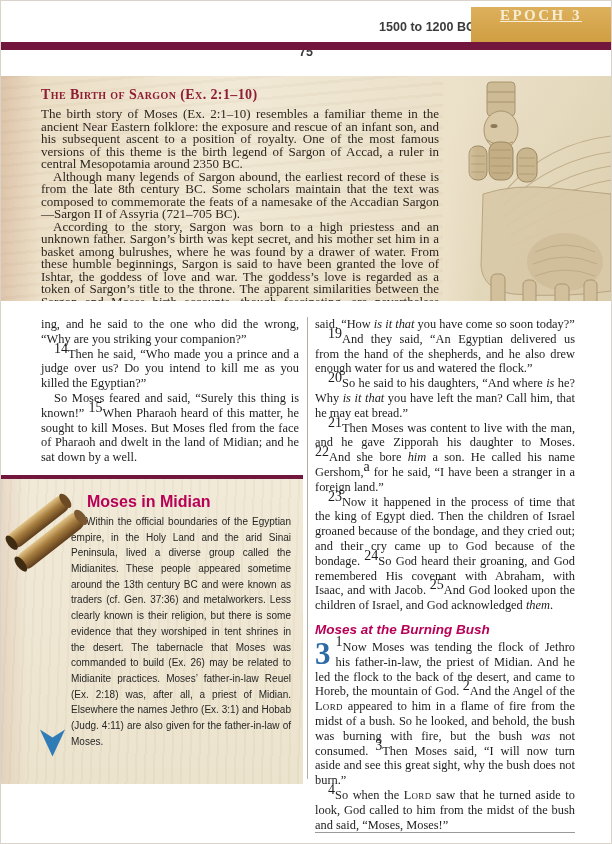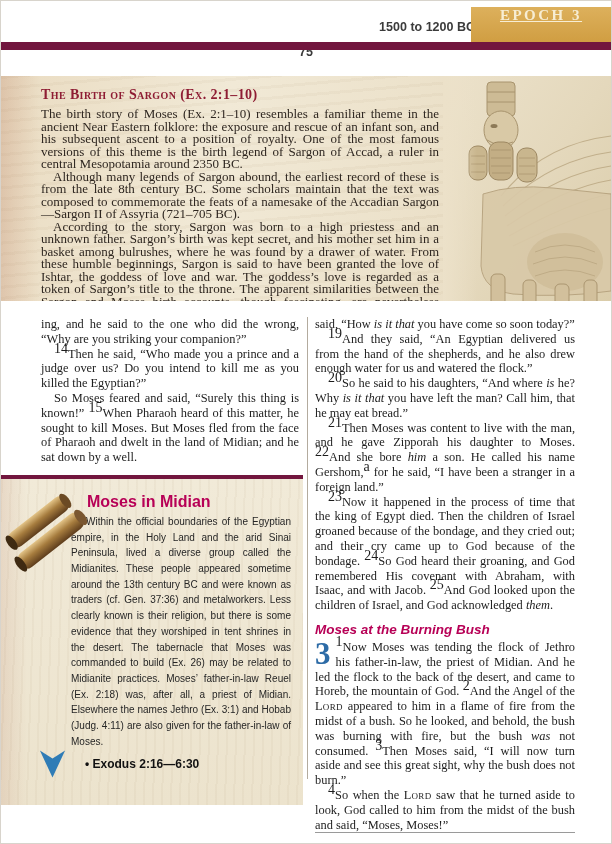--- a/index.html
+++ b/index.html
@@ -185,21 +185,20 @@
         </div>
         <h3 class="t-title">Moses in Midian</h3>
         <div class="t-body">
             <p class="ind">Within the official boundaries of the Egyptian empire, in the Holy Land and the arid Sinai Peninsula, lived a diverse group called the Midianites. These people appeared sometime around the 13th century BC and were known as traders (cf. Gen. 37:36) and metalworkers. Less clearly known is their religion, but there is some evidence that they worshiped in tent shrines in the desert. The tabernacle that Moses was commanded to build (Ex. 26) may be related to Midianite practices. Moses’ father-in-law Reuel (Ex. 2:18) was, after all, a priest of Midian. Elsewhere the names Jethro (Ex. 3:1) and Hobab (Judg. 4:11) are also given for the father-in-law of Moses.</p>
           </div>
         <div class="t-arrow">
           <svg width="27" height="30" viewBox="0 0 30 32" xmlns="http://www.w3.org/2000/svg">
             <path d="M1,1 L15,10 L29,1 L15,31 Z" fill="#2f7cb6"></path>
           </svg>
         </div>
-        <div class="t-ref">• Exodus 2:16—6:30</div>
       </aside>
 
     </div>
 
     <div class="col-right">
       <div class="bible">
           <p>said, “How <i>is it that</i> you have come so soon today?”</p>
           <p class="ind"><sup>19</sup>And they said, “An Egyptian delivered us from the hand of the shepherds, and he also drew enough water for us and watered the flock.”</p>
           <p class="ind"><sup>20</sup>So he said to his daughters, “And where <i>is</i> he? Why <i>is it that</i> you have left the man? Call him, that he may eat bread.”</p>
           <p class="ind"><sup>21</sup>Then Moses was content to live with the man, and he gave Zipporah his daughter to Moses. <sup>22</sup>And she bore <i>him</i> a son. He called his name Gershom,<sup>a</sup> for he said, “I have been a stranger in a foreign land.”</p>

